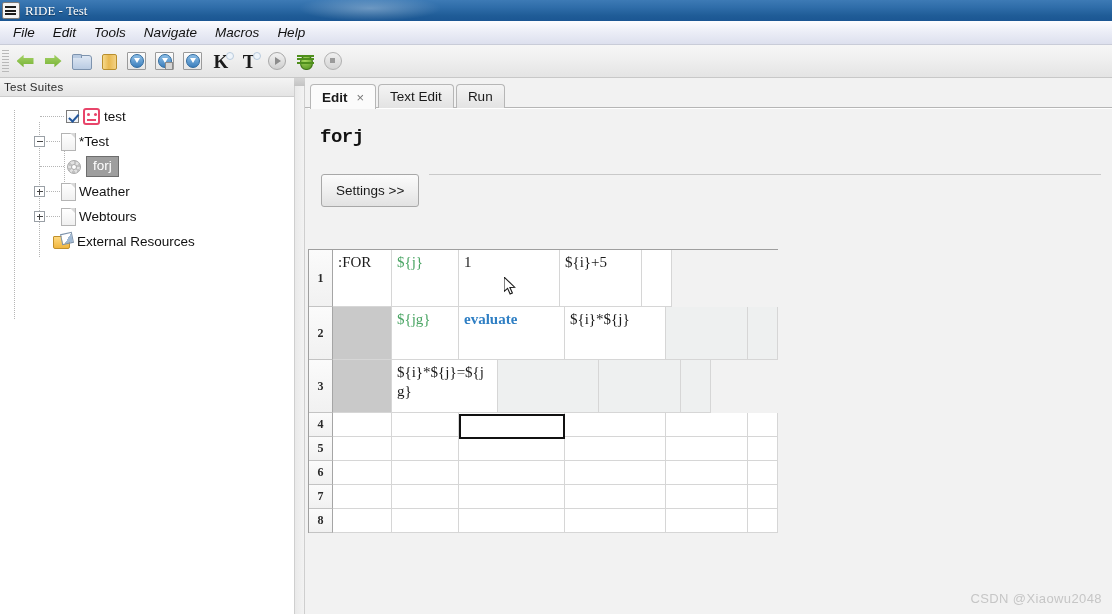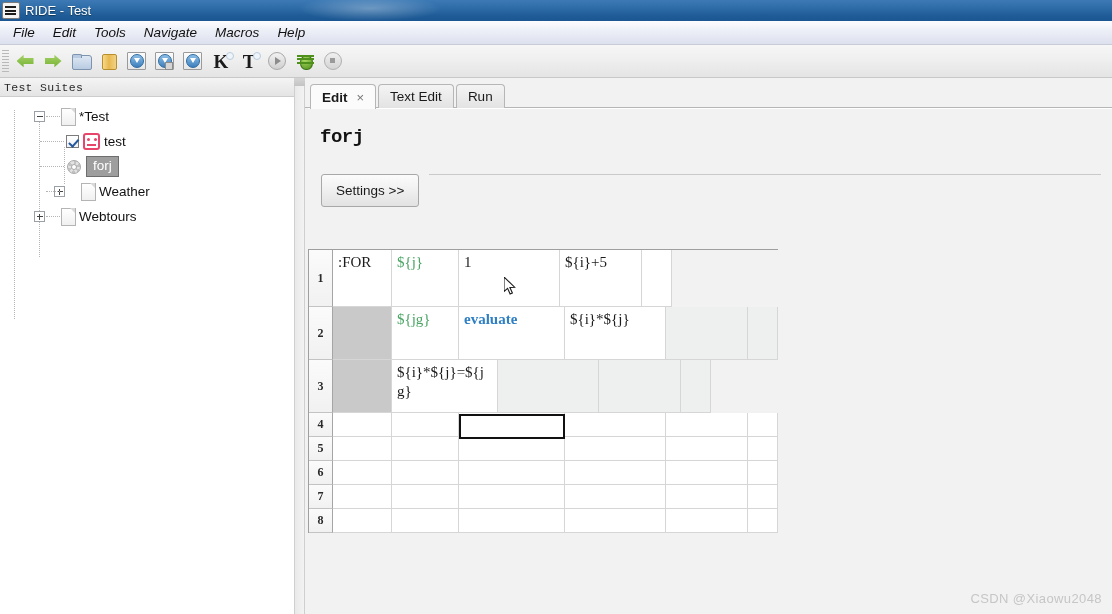--- a/index.html
+++ b/index.html
@@ -42,21 +42,21 @@
   .app-icon::before {
     content: "";
     position: absolute; left: 2px; top: 3px;
     width: 11px; height: 2px;
     background: #1c1c1c;
     box-shadow: 0 4px 0 0 #1c1c1c, 0 7px 0 0 #1c1c1c;
   }
   .title-text {
     color: #ffffff;
     font-size: 13px;
-    font-family: Liberation Sans, sans-serif;
+    font-family: Liberation Serif, serif;
     text-shadow: 0 1px 1px rgba(0,0,0,0.45);
     position: relative; z-index: 2;
   }
 
   
   .menubar {
     position: absolute; left: 0; top: 21px;
     width: 1112px; height: 24px;
     background: linear-gradient(to bottom, #fdfdff 0%, #eceef7 45%, #dde0ee 100%);
     border-bottom: 1px solid #c9ccd8;
@@ -213,21 +213,21 @@
   .tree-header {
     position: absolute; left: 0; top: 0;
     width: 294px; height: 19px;
     background: linear-gradient(to bottom, #f4f4f4, #e4e4e4);
     border-bottom: 1px solid #cdcdcd;
     display: flex; align-items: center;
     box-sizing: border-box;
     padding-left: 4px;
   }
   .tree-header span {
-    font-family: Liberation Mono, monospace;
+    font-family: Liberation Sans, sans-serif;
     font-size: 11.5px; color: #2a2a2a;
     letter-spacing: 0.3px;
   }
   .tree-body {
     position: absolute; left: 0; top: 19px;
     width: 294px; height: 517px;
     background: #ffffff;
     padding-top: 7px;
     box-sizing: border-box;
   }
@@ -605,54 +605,58 @@
     <div class="tree-header">
       <span>Test Suites</span>
     </div>
     <div class="tree-body">
 
       <div class="guide-v" style="left:14px; top:13px; height:209px;"></div>
       <div class="guide-v" style="left:39px; top:25px; height:135px;"></div>
       <div class="guide-v" style="left:64px; top:50px; height:37px;"></div>
 
 
+      <div class="tnode" style="padding-left:66px;">
+        <div class="guide-h" style="left:40px; top:12px; width:24px;"></div>
+        <div class="ic-check"></div>
+        <div class="ic-robot"></div>
+        <div class="lbl">test</div>
+      </div>
+
       <div class="tnode" style="padding-left:34px;">
         <div class="expander"></div>
         <div class="guide-h" style="left:46px; top:12px; width:14px;"></div>
         <div class="ic-file" style="margin-left:16px;"></div>
         <div class="lbl">*Test</div>
       </div>
 
       <div class="tnode" style="padding-left:66px;">
         <div class="guide-h" style="left:40px; top:12px; width:24px;"></div>
-        <div class="ic-check"></div>
-        <div class="ic-robot"></div>
-        <div class="lbl">test</div>
-      </div>
-
-      <div class="tnode" style="padding-left:66px;">
-        <div class="guide-h" style="left:40px; top:12px; width:24px;"></div>
         <div class="ic-gear"></div>
         <div class="sel-box">forj</div>
       </div>
 
-      <div class="tnode" style="padding-left:54px;">
+      <div class="tnode" style="padding-left:34px;">
         <div class="expander plus"></div>
         <div class="guide-h" style="left:46px; top:12px; width:14px;"></div>
         <div class="ic-file" style="margin-left:16px;"></div>
         <div class="lbl">Weather</div>
       </div>
 
       <div class="tnode" style="padding-left:34px;">
         <div class="expander plus"></div>
         <div class="guide-h" style="left:46px; top:12px; width:14px;"></div>
         <div class="ic-file" style="margin-left:16px;"></div>
         <div class="lbl">Webtours</div>
       </div>
 
+      <div class="tnode" style="padding-left:53px;">
+        <div class="ic-extres"></div>
+        <div class="lbl" style="margin-left:6px;">External Resources</div>
+      </div>
 
     </div>
   </div>
 
   <div class="splitter"></div>
   <div class="sb-top"></div>
 
   <div class="right-pane">
 
     <div class="tabstrip">

